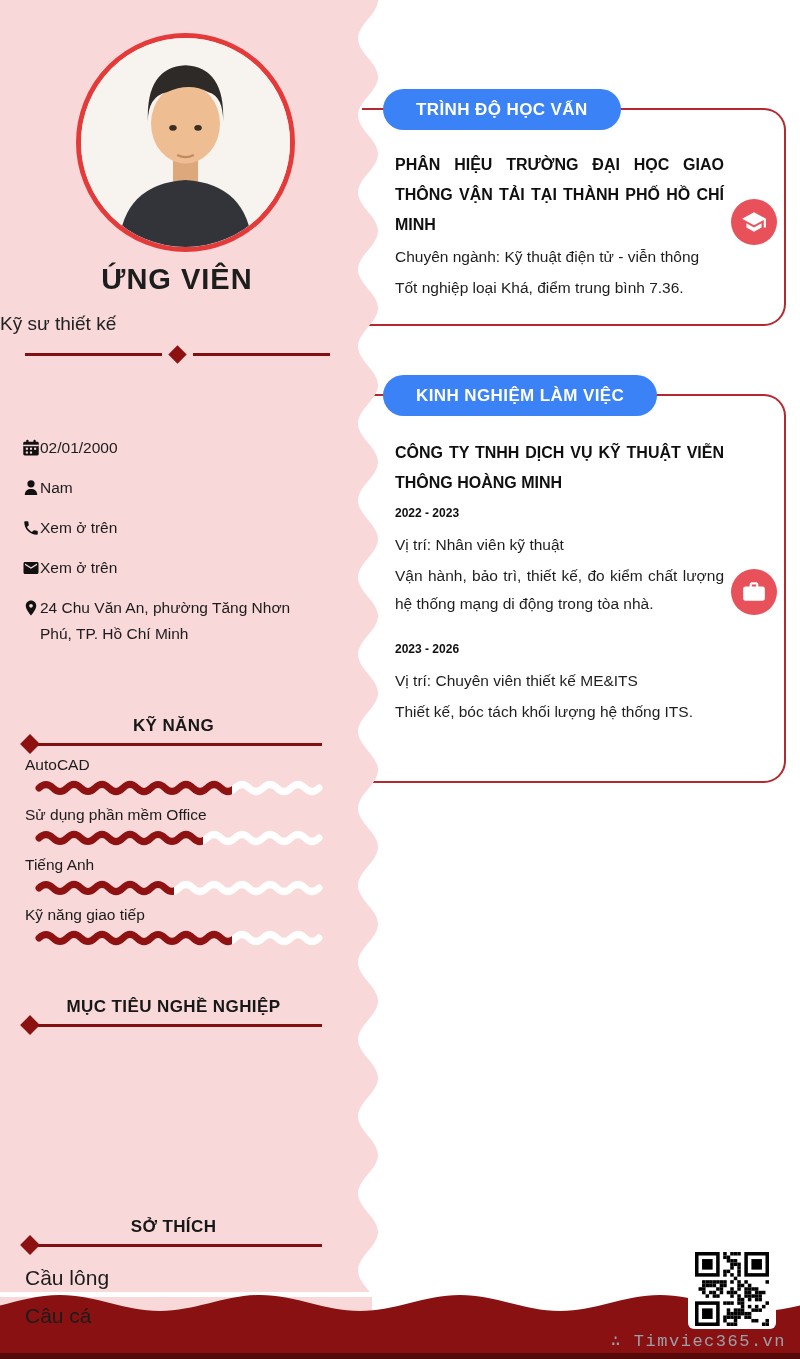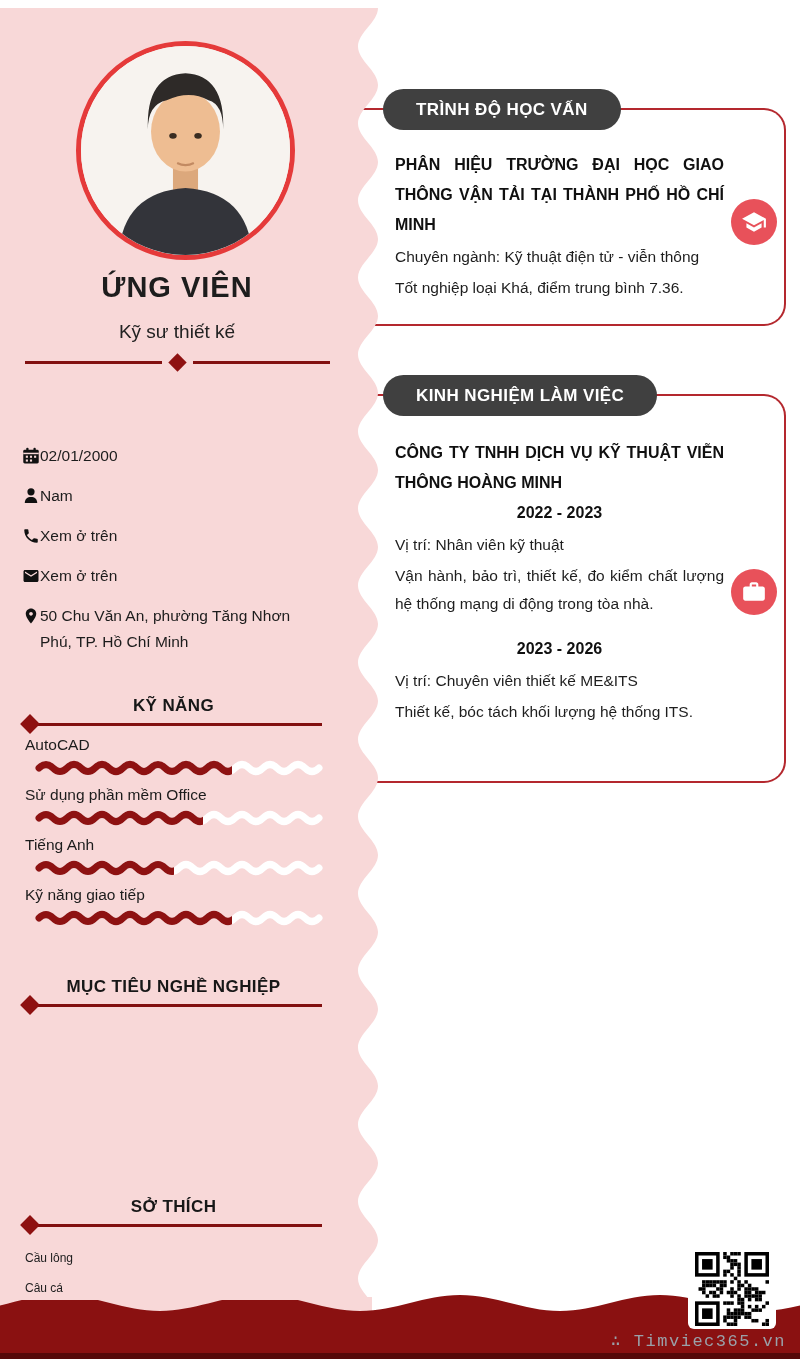--- a/index.html
+++ b/index.html
@@ -1,66 +1,66 @@
 <!DOCTYPE html>
 <html><head>
 <meta charset="utf-8">
 <style>
   * { margin:0; padding:0; box-sizing:border-box; }
   body { background:#ffffff; font-family:"Liberation Sans","DejaVu Sans",sans-serif; }
   .page { position:relative; width:800px; height:1359px; background:#ffffff; overflow:hidden; margin:0 auto; }
 
   
-  .sidebar { position:absolute; left:0; top:8px; width:400px; height:1288px; z-index:3; }
+  .sidebar { position:absolute; left:0; top:0; width:400px; height:1288px; z-index:3; }
   .side-base { position:absolute; left:0; top:0; width:346px; height:1292px; background:#f8d8d8; }
   .side-wave { position:absolute; left:345px; top:0; }
 
   .photo { position:absolute; top:33px; left:76px; width:219px; height:219px;
            border:5px solid #e53a3a; border-radius:50%; overflow:hidden; background:#f7f3ef; }
   .photo svg { display:block; width:100%; height:100%; }
 
   .cand-name { position:absolute; top:263px; left:0; width:354px; text-align:center;
                font-size:29px; font-weight:700; color:#1d1d1d; letter-spacing:1px; }
-  .cand-title { position:absolute; top:313px; left:0; width:354px; text-align:center;
+  .cand-title { position:absolute; top:313px; left:0; width:354px; text-align:left;
                 font-size:19px; color:#222; }
   .divider { position:absolute; top:348px; left:25px; width:305px; display:flex; align-items:center; gap:9px; }
   .divider .l { flex:1; height:3px; background:#821010; }
   .diamond { width:13px; height:13px; background:#8e1111; transform:rotate(45deg); flex:none; }
 
   .contact { position:absolute; top:435px; left:22px; width:300px; list-style:none; }
   .c-row { display:flex; margin-bottom:14px; align-items:flex-start; }
   .c-ico { width:18px; height:18px; flex:none; margin-top:4px; }
   .c-txt { font-size:15.5px; line-height:26px; color:#1c1c1c; }
 
   .sect { position:absolute; left:25px; width:297px; }
-  .sect-h { text-align:center; font-size:17px; font-weight:700; color:#171717; letter-spacing:.4px; }
+  .sect-h { text-align:center; font-size:17px; font-weight:700; color:#171717; letter-spacing:.4px;margin-top:28px; }
   .rule { position:relative; height:3px; background:#821010; margin-top:7px; }
   .rule .dm { position:absolute; left:-2px; top:-6px; width:14px; height:14px; background:#8e1111; transform:rotate(45deg); }
 
   .skill-label { font-size:15.5px; color:#1c1c1c; line-height:26px; margin-top:6px; }
   .skill-bar { display:block; margin:2px 0 0 10px; }
 
   .objective { margin-top:24px; font-size:15.5px; line-height:26px; color:#1c1c1c; text-align:justify; }
-  .hobby { font-size:12px; line-height:26px; color:#1c1c1c; margin-top:4px; }
+  .hobby { font-size:21px; line-height:26px; color:#1c1c1c; margin-top:12px; }
   .hobbies { margin-top:18px; }
 
   
   .card { position:absolute; left:362px; width:424px; background:#fff;
           border:2px solid #b4282e; border-left:none; border-radius:22px;
           border-top-left-radius:0; border-bottom-left-radius:0; z-index:1; }
   .card-edu { top:108px; height:218px; }
   .card-exp { top:394px; height:389px; }
   .badge { position:absolute; top:-21px; left:21px; height:41px; line-height:41px;
-           background:#404040; color:#ffffff; font-weight:700; font-size:17px;
+           background:#3b82f6; color:#ffffff; font-weight:700; font-size:17px;
            letter-spacing:.4px; padding:0 33px; border-radius:21px; white-space:nowrap; }
   .card-body { padding:40px 60px 0 33px; }
   .card-exp .card-body { padding-top:42px; }
   .ttl { font-size:16px; font-weight:700; color:#101010; line-height:30px; text-align:justify; }
   .line { font-size:15.5px; color:#1e1e1e; line-height:28px; margin-top:3px; }
-  .period { font-size:16px; font-weight:700; color:#101010; line-height:30px; text-align:center; }
+  .period { font-size:12px; font-weight:700; color:#101010; line-height:30px; text-align:left; }
   .job2 { margin-top:16px; }
   .icon-circle { position:absolute; right:7px; width:46px; height:46px; border-radius:50%;
                  background:#e8515a; display:flex; align-items:center; justify-content:center; z-index:2; }
   .ic-edu { top:89px; }
   .ic-exp { top:173px; }
   .icon-circle svg { width:26px; height:26px; }
 
   
   .footer-pink { position:absolute; left:0; top:1297px; width:372px; height:62px; background:#f8d8d8; z-index:0; }
   .footer-wave { position:absolute; left:0; top:1289px; width:800px; height:70px; z-index:1; }
@@ -137,21 +137,21 @@
       <li class="c-row">
         <svg class="c-ico" viewBox="0 0 24 24">
             <path fill="#111" d="M20 4H4c-1.1 0-2 .9-2 2v12c0 1.1.9 2 2 2h16c1.1 0 2-.9 2-2V6c0-1.1-.9-2-2-2zm0 4l-8 5-8-5V6l8 5 8-5v2z"></path>
           </svg>
         <span class="c-txt">Xem ở trên</span>
       </li>
       <li class="c-row">
         <svg class="c-ico" viewBox="0 0 24 24">
             <path fill="#111" d="M12 2C8.13 2 5 5.13 5 9c0 5.25 7 13 7 13s7-7.75 7-13c0-3.87-3.13-7-7-7zm0 9.5c-1.38 0-2.5-1.12-2.5-2.5s1.12-2.5 2.5-2.5 2.5 1.12 2.5 2.5-1.12 2.5-2.5 2.5z"></path>
           </svg>
-        <span class="c-txt">50 Chu Văn An, phường Tăng Nhơn Phú, TP. Hồ Chí Minh</span>
+        <span class="c-txt">24 Chu Văn An, phường Tăng Nhơn Phú, TP. Hồ Chí Minh</span>
       </li>
     </ul>
 
     <div class="sect" style="top:688px">
       <div class="sect-h">KỸ NĂNG</div>
       <div class="rule">
           <span class="dm"></span>
         </div>
       <div>
         <div class="skill-label">AutoCAD</div>

